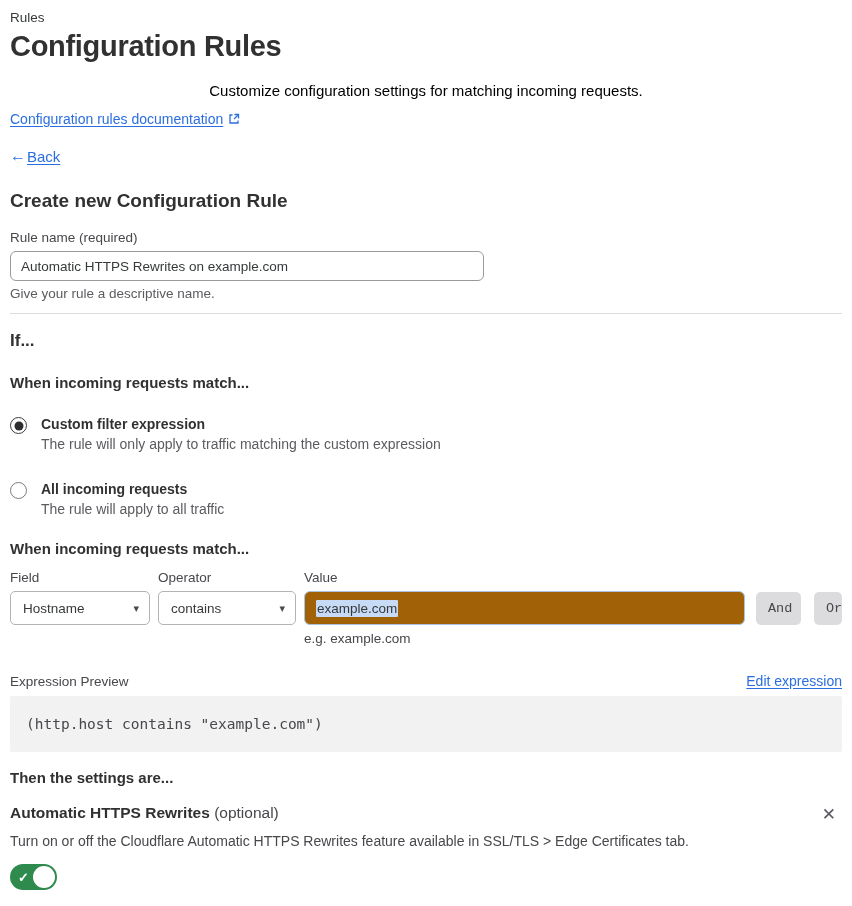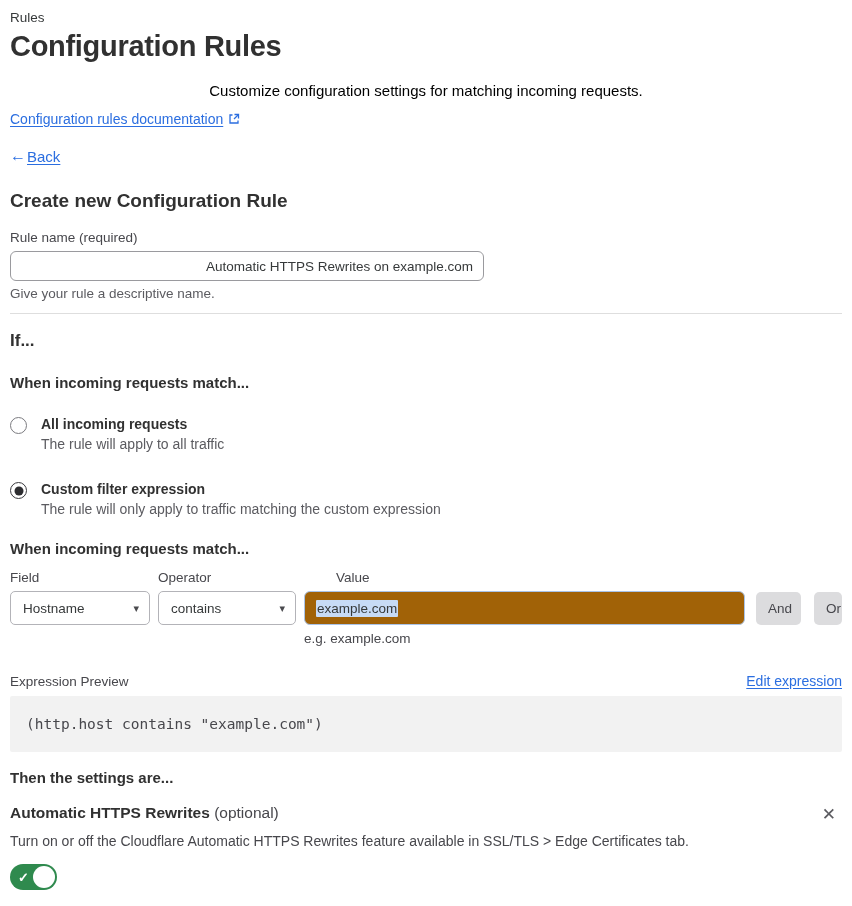--- a/index.html
+++ b/index.html
@@ -16,21 +16,21 @@
 
   .back-row { margin-top: 20px; font-size: 15px; display: flex; align-items: center; gap: 1px; color: #2b6ee0; }
   .back-arrow { text-decoration: none; font-size: 16px; }
 
   h2.section-title { margin-top: 25px; font-size: 19px; font-weight: 700; color: #313131; }
 
   .field-label { margin-top: 18px; font-size: 13.5px; color: #47474c; }
   input.text-input {
     margin-top: 6px; width: 474px; height: 30px; border: 1px solid #9a9a9e; border-radius: 6px;
     padding: 8px 10px; font-size: 13.5px; color: #36393a; font-family: "Liberation Sans", sans-serif;
-    background: #fff; outline: none; display: block; text-align: right;
+    background: #fff; outline: none; display: block;
   }
   .help-text { margin-top: 5px; font-size: 13.5px; color: #5b5b60; }
 
   .divider { margin-top: 12px; border: none; border-top: 1px solid #dedede; height: 0; }
 
   h3.if-title { margin-top: 17px; font-size: 17px; font-weight: 700; color: #313131; }
   .match-label { margin-top: 23px; font-size: 15px; font-weight: 700; color: #313131; }
 
   .radio-option { margin-top: 25px; display: flex; align-items: flex-start; gap: 14px; cursor: pointer; }
   .radio-option + .radio-option { margin-top: 29px; }
@@ -42,40 +42,40 @@
   .radio-circle.checked::after {
     content: ""; position: absolute; left: 50%; top: 50%; width: 9px; height: 9px;
     transform: translate(-50%, -50%); border-radius: 50%; background: #2d2d30;
   }
   .radio-texts .radio-title { font-size: 14px; font-weight: 700; color: #313131; }
   .radio-texts .radio-desc { margin-top: 4px; font-size: 14px; color: #5b5b60; }
 
   .builder-labels { margin-top: 13px; display: flex; font-size: 13.5px; color: #47474c; }
   .builder-labels .lbl-field { width: 148px; }
   .builder-labels .lbl-operator { width: 146px; }
-  .builder-labels .lbl-value { flex: 1; margin-left: 32px; }
+  .builder-labels .lbl-value { flex: 1; }
 
   .builder-row { margin-top: 6px; display: flex; align-items: center; }
   .select-box {
     height: 34px; border: 1px solid #b3b3b8; border-radius: 5px; background: #fff;
     display: flex; align-items: center; justify-content: space-between;
     padding: 0 10px 0 12px; font-size: 13.5px; color: #36393a; cursor: pointer;
   }
   .select-field { width: 140px; margin-right: 8px; }
   .select-operator { width: 138px; margin-right: 8px; }
   .caret { font-size: 11px; color: #4a4a4e; }
   .value-input {
     flex: 1; height: 34px; border: 1px solid #a9c3e8; border-radius: 6px; background: #a16207;
     display: flex; align-items: center; padding: 0 11px; font-size: 13.5px; color: #36393a;
     margin-right: 11px; cursor: text;
   }
   .value-input .selected-text { background: #c7dbf6; padding: 1px 1px; border-radius: 1px; }
   .pill-btn {
     height: 33px; border: none; border-radius: 5px; background: #dcdcde; color: #47474c;
-    font-size: 13.5px; font-family: Liberation Sans, sans-serif; cursor: pointer; padding: 0 12px;
+    font-size: 13.5px; font-family: Liberation Mono, monospace; cursor: pointer; padding: 0 12px;
   }
   .btn-and { width: 45px; margin-right: 13px; }
   .btn-or { width: 28px; }
   .value-help { margin-top: 6px; font-size: 13.5px; color: #47474c; margin-left: 294px; }
 
   .preview-row { margin-top: 27px; display: flex; align-items: center; justify-content: space-between; gap: 8px; }
   .preview-label { font-size: 13.5px; color: #47474c; }
   .edit-link { font-size: 14px; }
   .code-box {
     margin-top: 7px; height: 56px; background: #f2f2f2; border-radius: 2px;
@@ -132,32 +132,32 @@
   <div class="field-label">Rule name (required)</div>
   <input class="text-input" type="text" value="Automatic HTTPS Rewrites on example.com" style="">
   <div class="help-text">Give your rule a descriptive name.</div>
 
   <hr class="divider">
 
   <h3 class="if-title">If...</h3>
   <div class="match-label">When incoming requests match...</div>
 
   <div class="radio-option">
+    <span class="radio-circle checked"></span>
+    <span class="radio-texts">
+      <span class="radio-title" style="display:block">Custom filter expression</span>
+      <span class="radio-desc" style="display:block">The rule will only apply to traffic matching the custom expression</span>
+    </span>
+  </div>
+
+  <div class="radio-option">
     <span class="radio-circle"></span>
     <span class="radio-texts">
       <span class="radio-title" style="display:block">All incoming requests</span>
       <span class="radio-desc" style="display:block">The rule will apply to all traffic</span>
-    </span>
-  </div>
-
-  <div class="radio-option">
-    <span class="radio-circle checked"></span>
-    <span class="radio-texts">
-      <span class="radio-title" style="display:block">Custom filter expression</span>
-      <span class="radio-desc" style="display:block">The rule will only apply to traffic matching the custom expression</span>
     </span>
   </div>
 
   <div class="match-label">When incoming requests match...</div>
 
   <div class="builder-labels">
     <span class="lbl-field">Field</span>
     <span class="lbl-operator">Operator</span>
     <span class="lbl-value">Value</span>
   </div>

